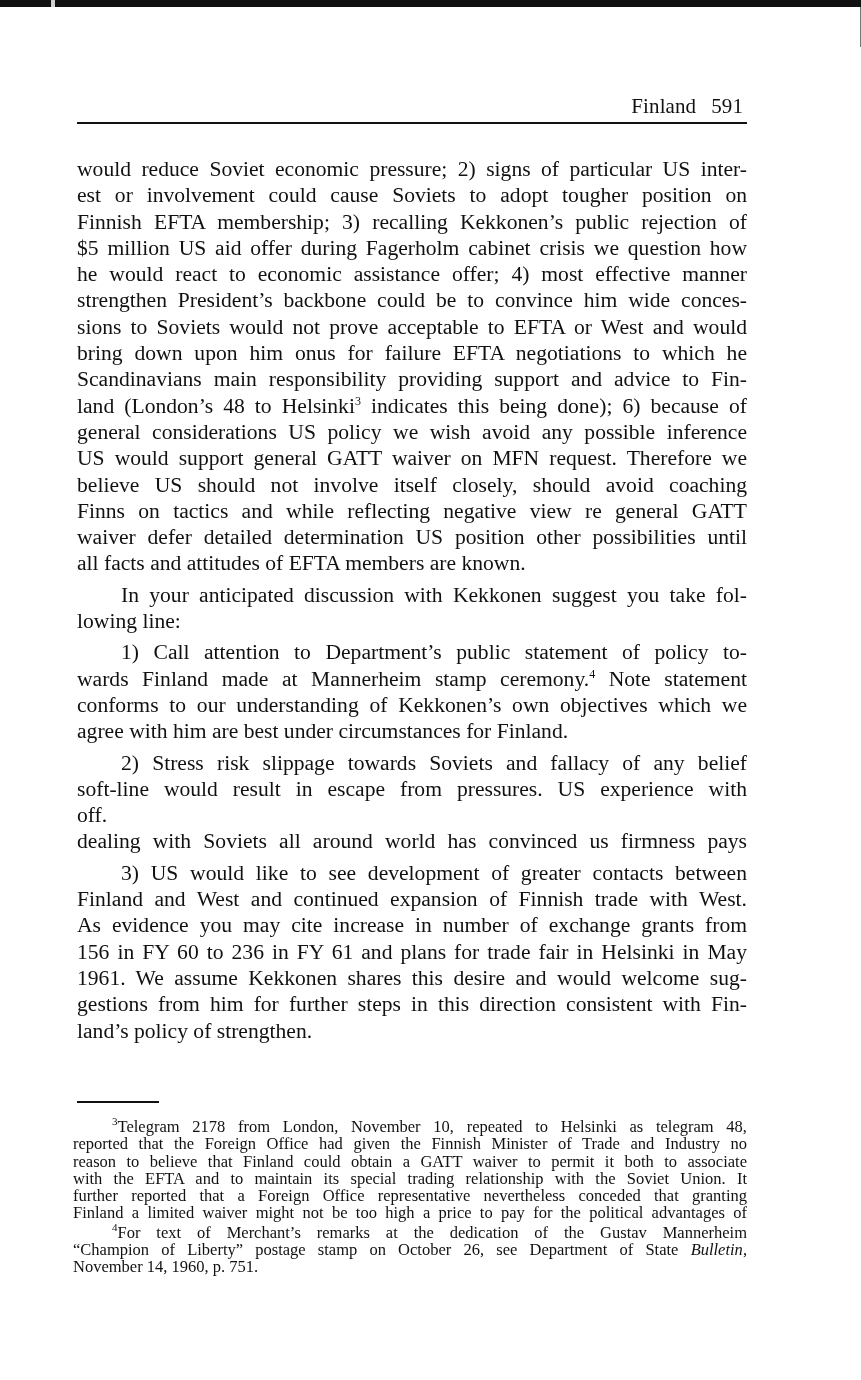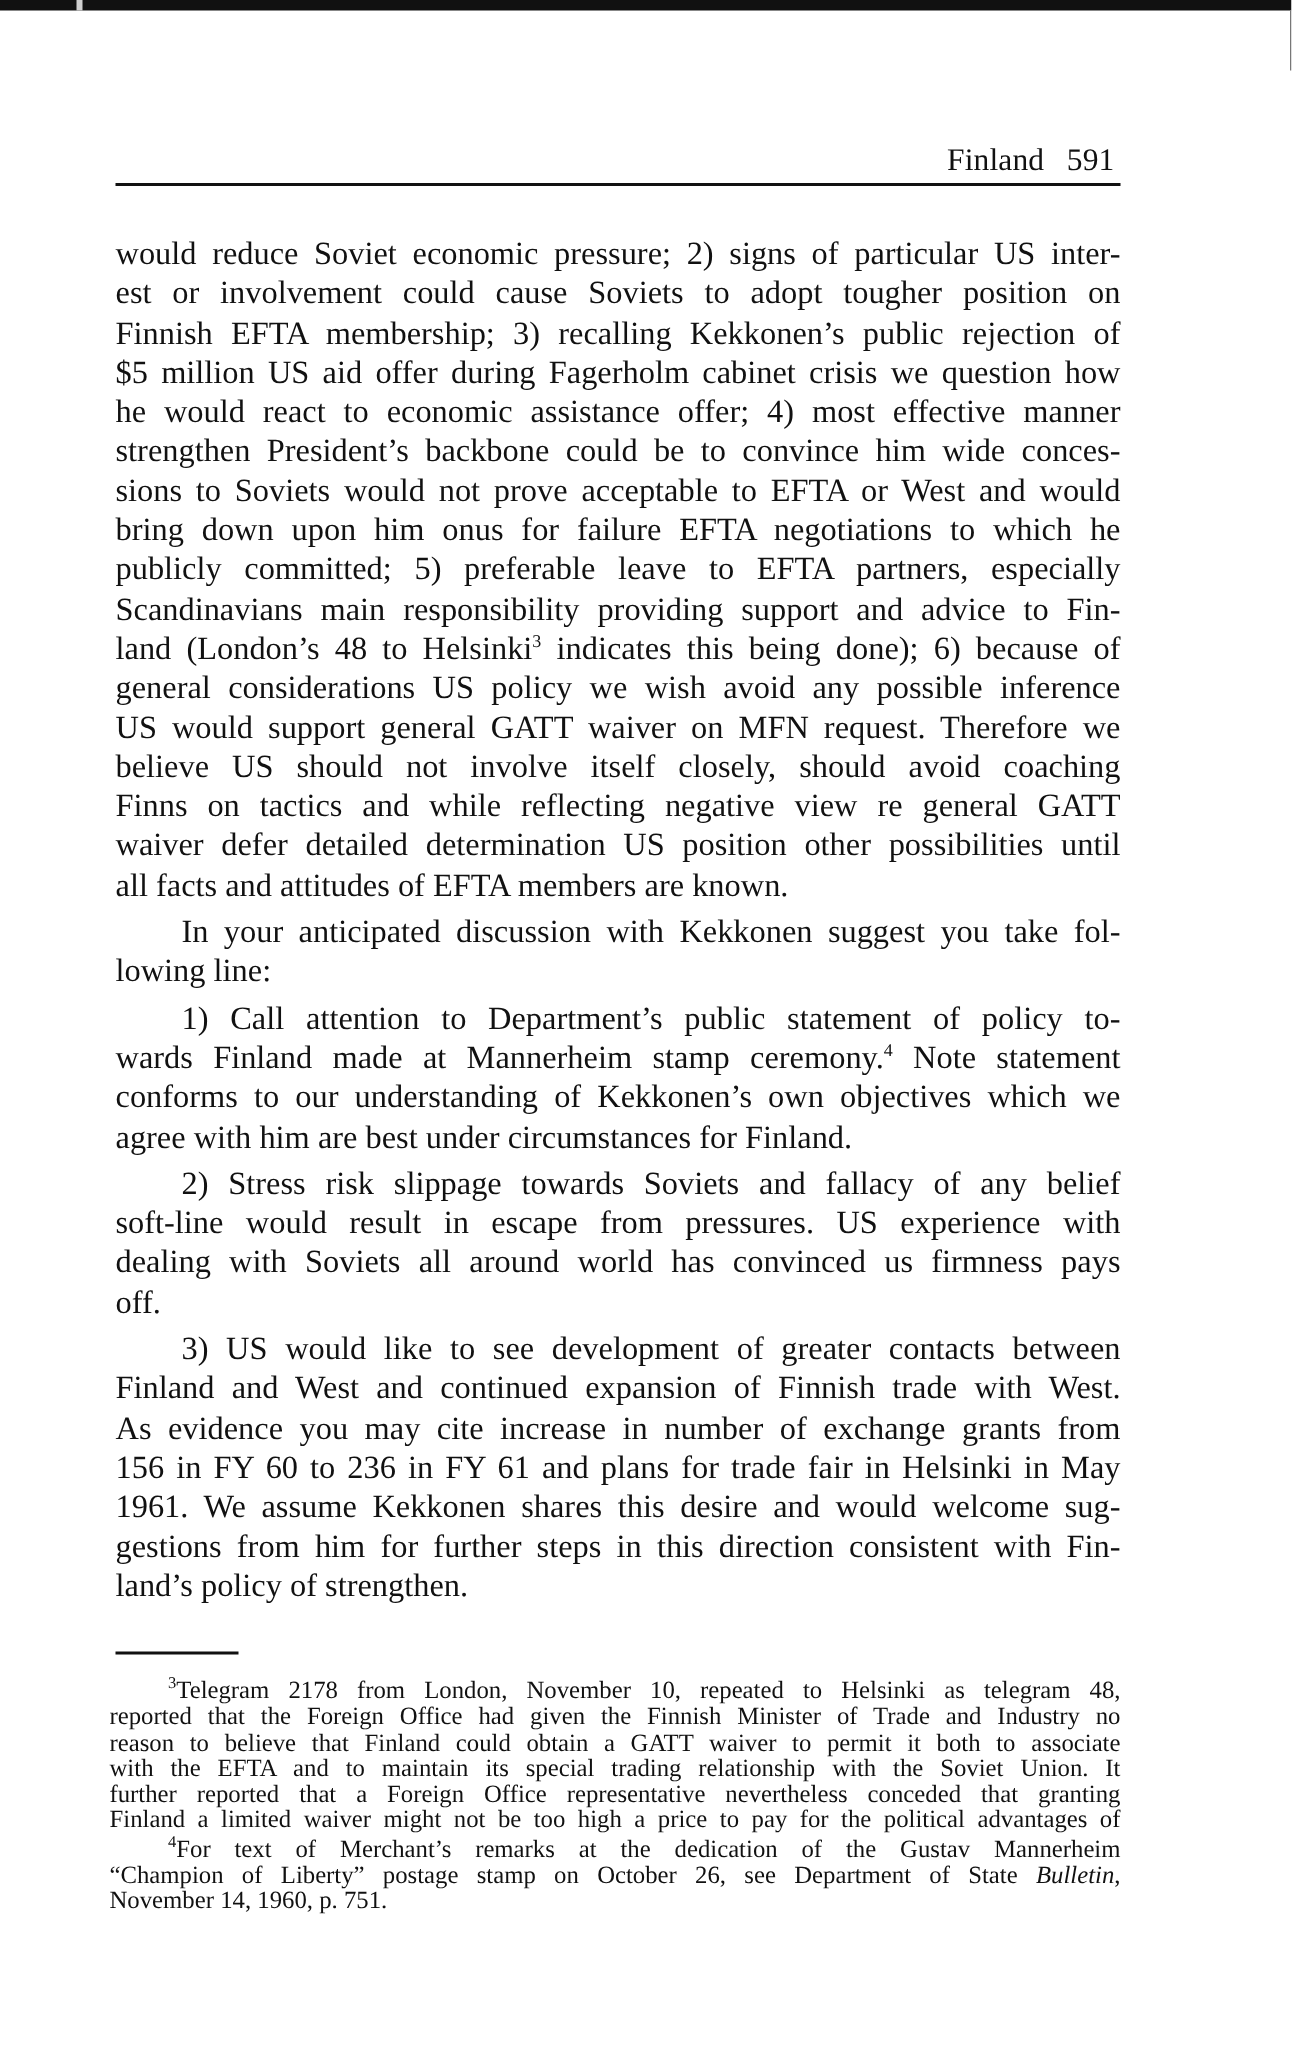--- a/index.html
+++ b/index.html
@@ -48,21 +48,20 @@
 <div class="body-text" id="body-text">
     <p>
       <span class="line">would reduce Soviet economic pressure; 2) signs of particular US inter-</span>
       <span class="line">est or involvement could cause Soviets to adopt tougher position on</span>
       <span class="line">Finnish EFTA membership; 3) recalling Kekkonen’s public rejection of</span>
       <span class="line">$5 million US aid offer during Fagerholm cabinet crisis we question how</span>
       <span class="line">he would react to economic assistance offer; 4) most effective manner</span>
       <span class="line">strengthen President’s backbone could be to convince him wide conces-</span>
       <span class="line">sions to Soviets would not prove acceptable to EFTA or West and would</span>
       <span class="line">bring down upon him onus for failure EFTA negotiations to which he</span>
-      <span class="line">publicly committed; 5) preferable leave to EFTA partners, especially</span>
       <span class="line">Scandinavians main responsibility providing support and advice to Fin-</span>
       <span class="line"><span>land (London’s 48 to Helsinki</span><sup>3</sup><span> indicates this being done); 6) because of</span></span>
       <span class="line">general considerations US policy we wish avoid any possible inference</span>
       <span class="line">US would support general GATT waiver on MFN request. Therefore we</span>
       <span class="line">believe US should not involve itself closely, should avoid coaching</span>
       <span class="line">Finns on tactics and while reflecting negative view re general GATT</span>
       <span class="line">waiver defer detailed determination US position other possibilities until</span>
       <span class="line last">all facts and attitudes of EFTA members are known.</span>
     </p>
     <p class="gap">
@@ -71,22 +70,22 @@
     </p>
     <p class="gap">
       <span class="line" style="padding-left: 44px;">1) Call attention to Department’s public statement of policy to-</span>
       <span class="line"><span>wards Finland made at Mannerheim stamp ceremony.</span><sup>4</sup><span> Note statement</span></span>
       <span class="line">conforms to our understanding of Kekkonen’s own objectives which we</span>
       <span class="line last">agree with him are best under circumstances for Finland.</span>
     </p>
     <p class="gap">
       <span class="line" style="padding-left: 44px;">2) Stress risk slippage towards Soviets and fallacy of any belief</span>
       <span class="line">soft-line would result in escape from pressures. US experience with</span>
+      <span class="line last">off.</span>
       <span class="line">dealing with Soviets all around world has convinced us firmness pays</span>
-      <span class="line last">off.</span>
     </p>
     <p class="gap">
       <span class="line" style="padding-left: 44px;">3) US would like to see development of greater contacts between</span>
       <span class="line">Finland and West and continued expansion of Finnish trade with West.</span>
       <span class="line">As evidence you may cite increase in number of exchange grants from</span>
       <span class="line">156 in FY 60 to 236 in FY 61 and plans for trade fair in Helsinki in May</span>
       <span class="line">1961. We assume Kekkonen shares this desire and would welcome sug-</span>
       <span class="line">gestions from him for further steps in this direction consistent with Fin-</span>
       <span class="line last">land’s policy of strengthen.</span>
     </p>

